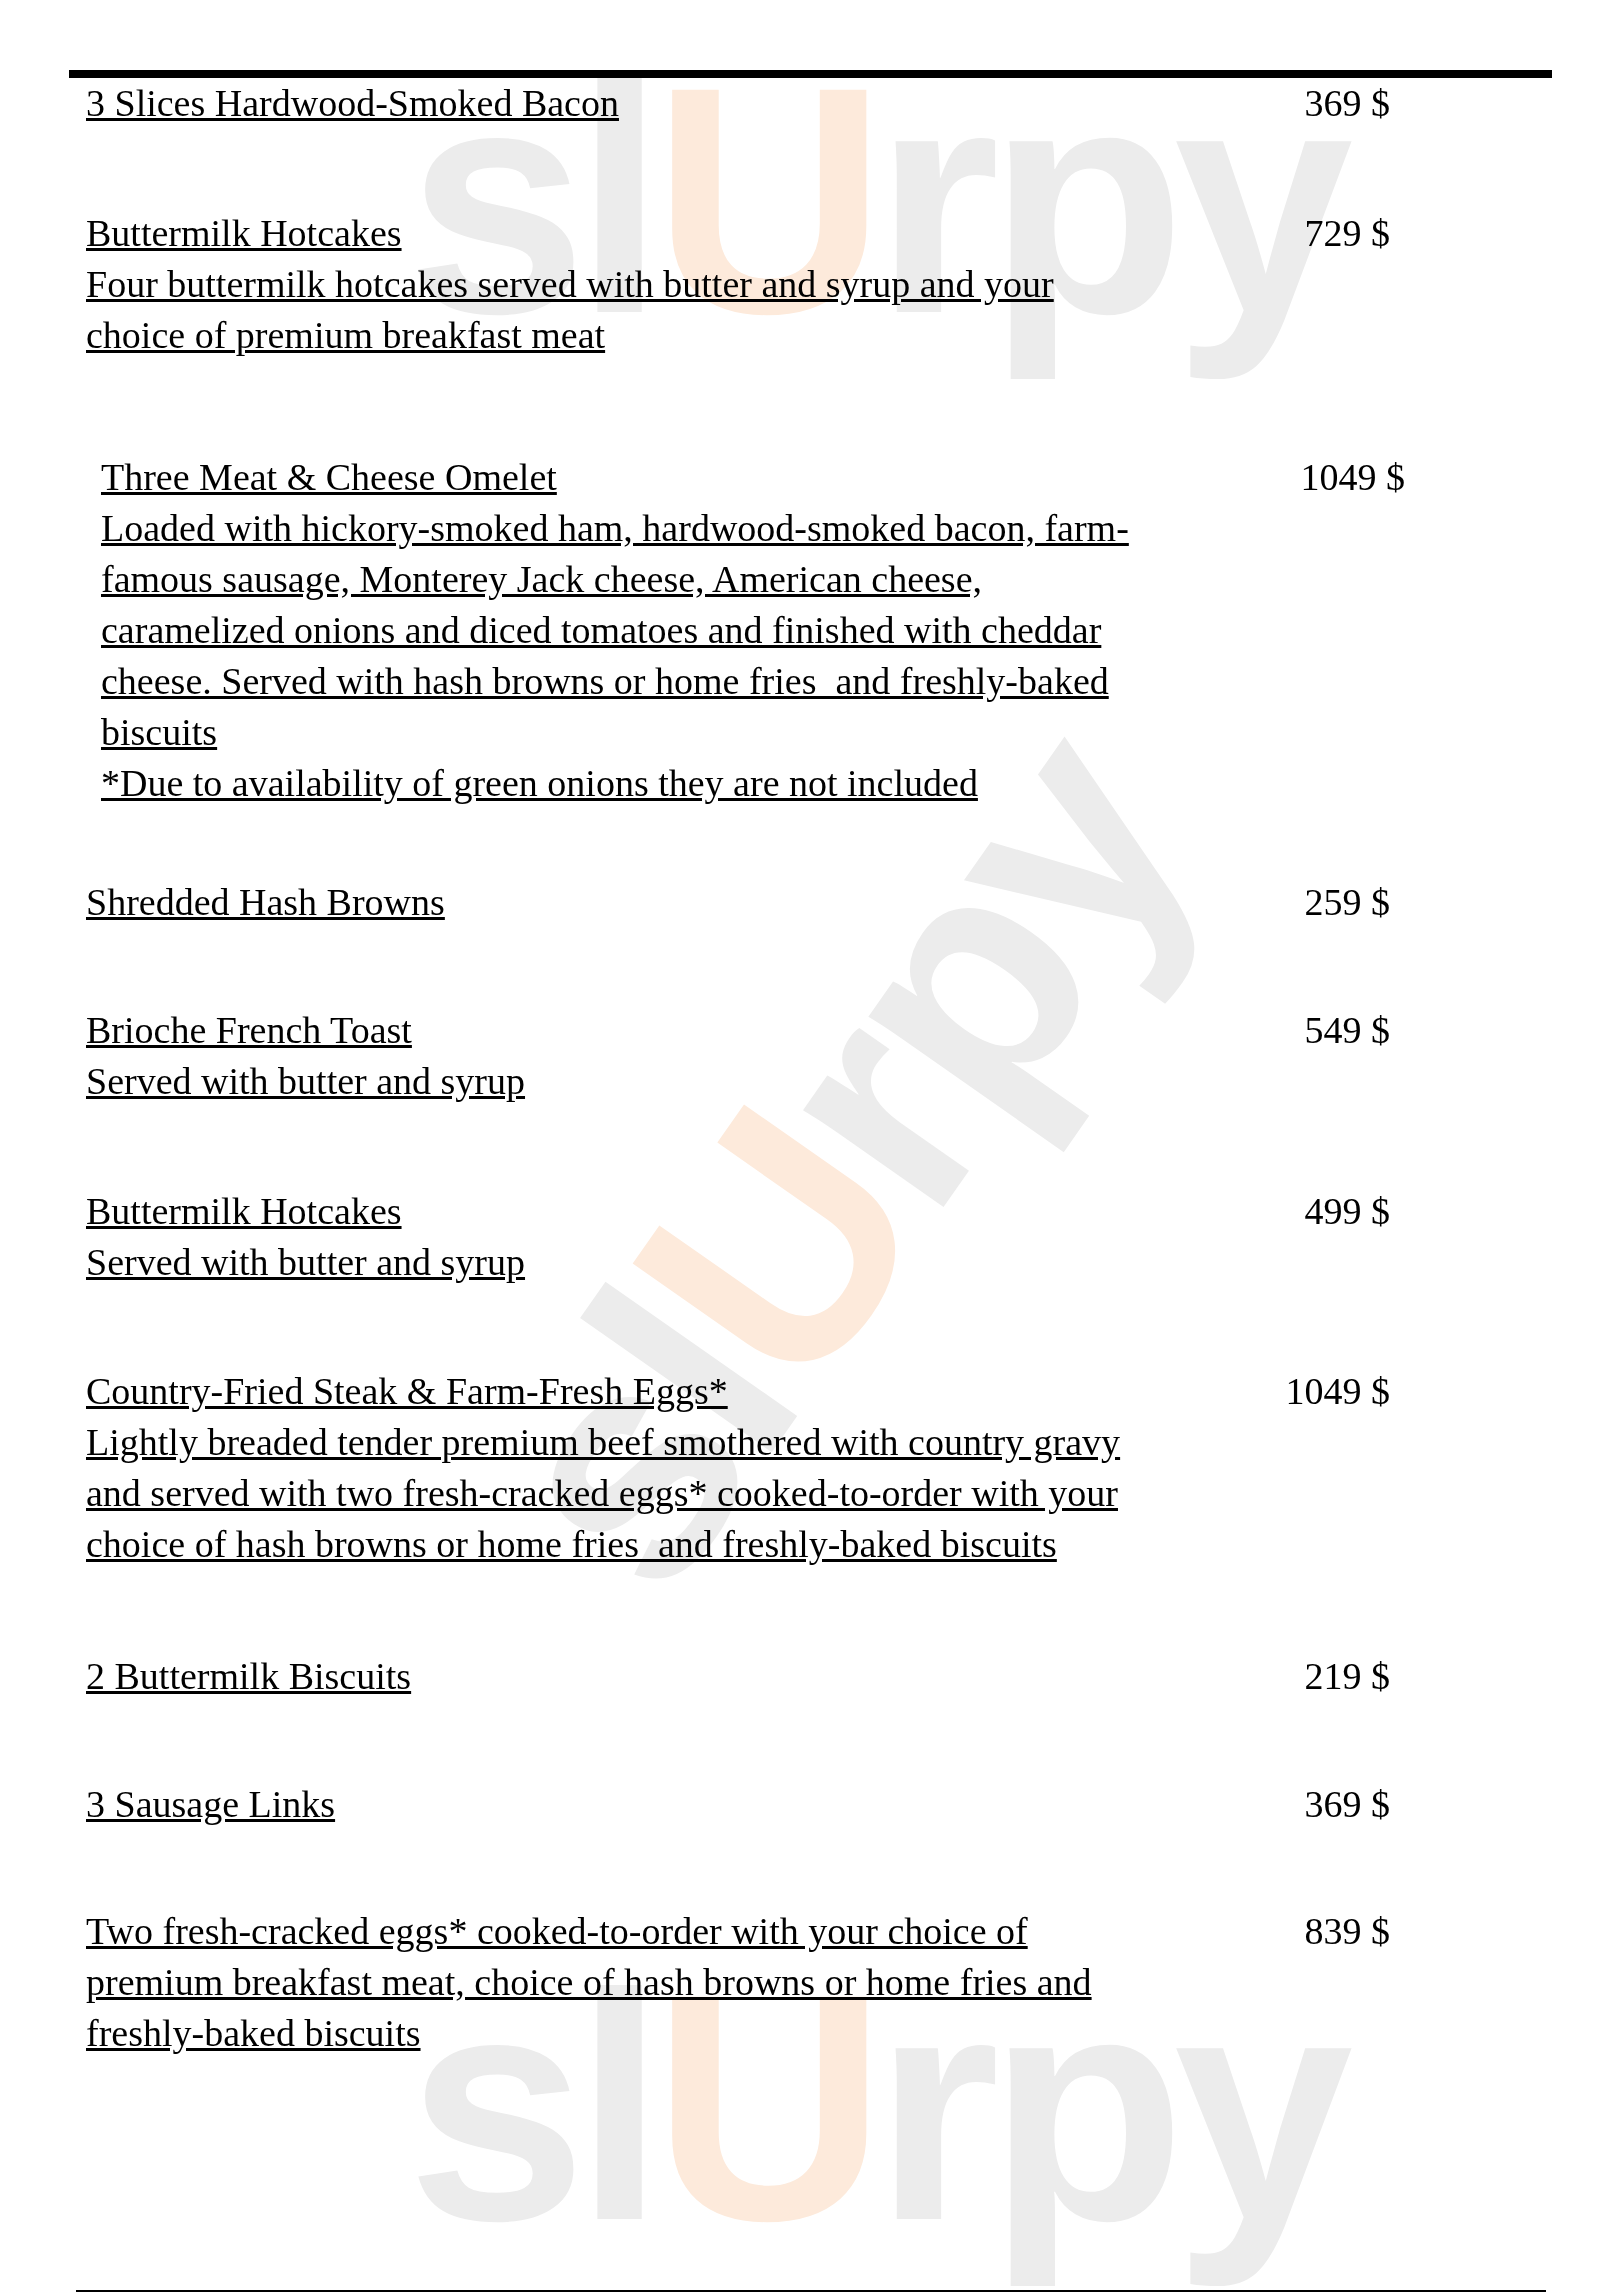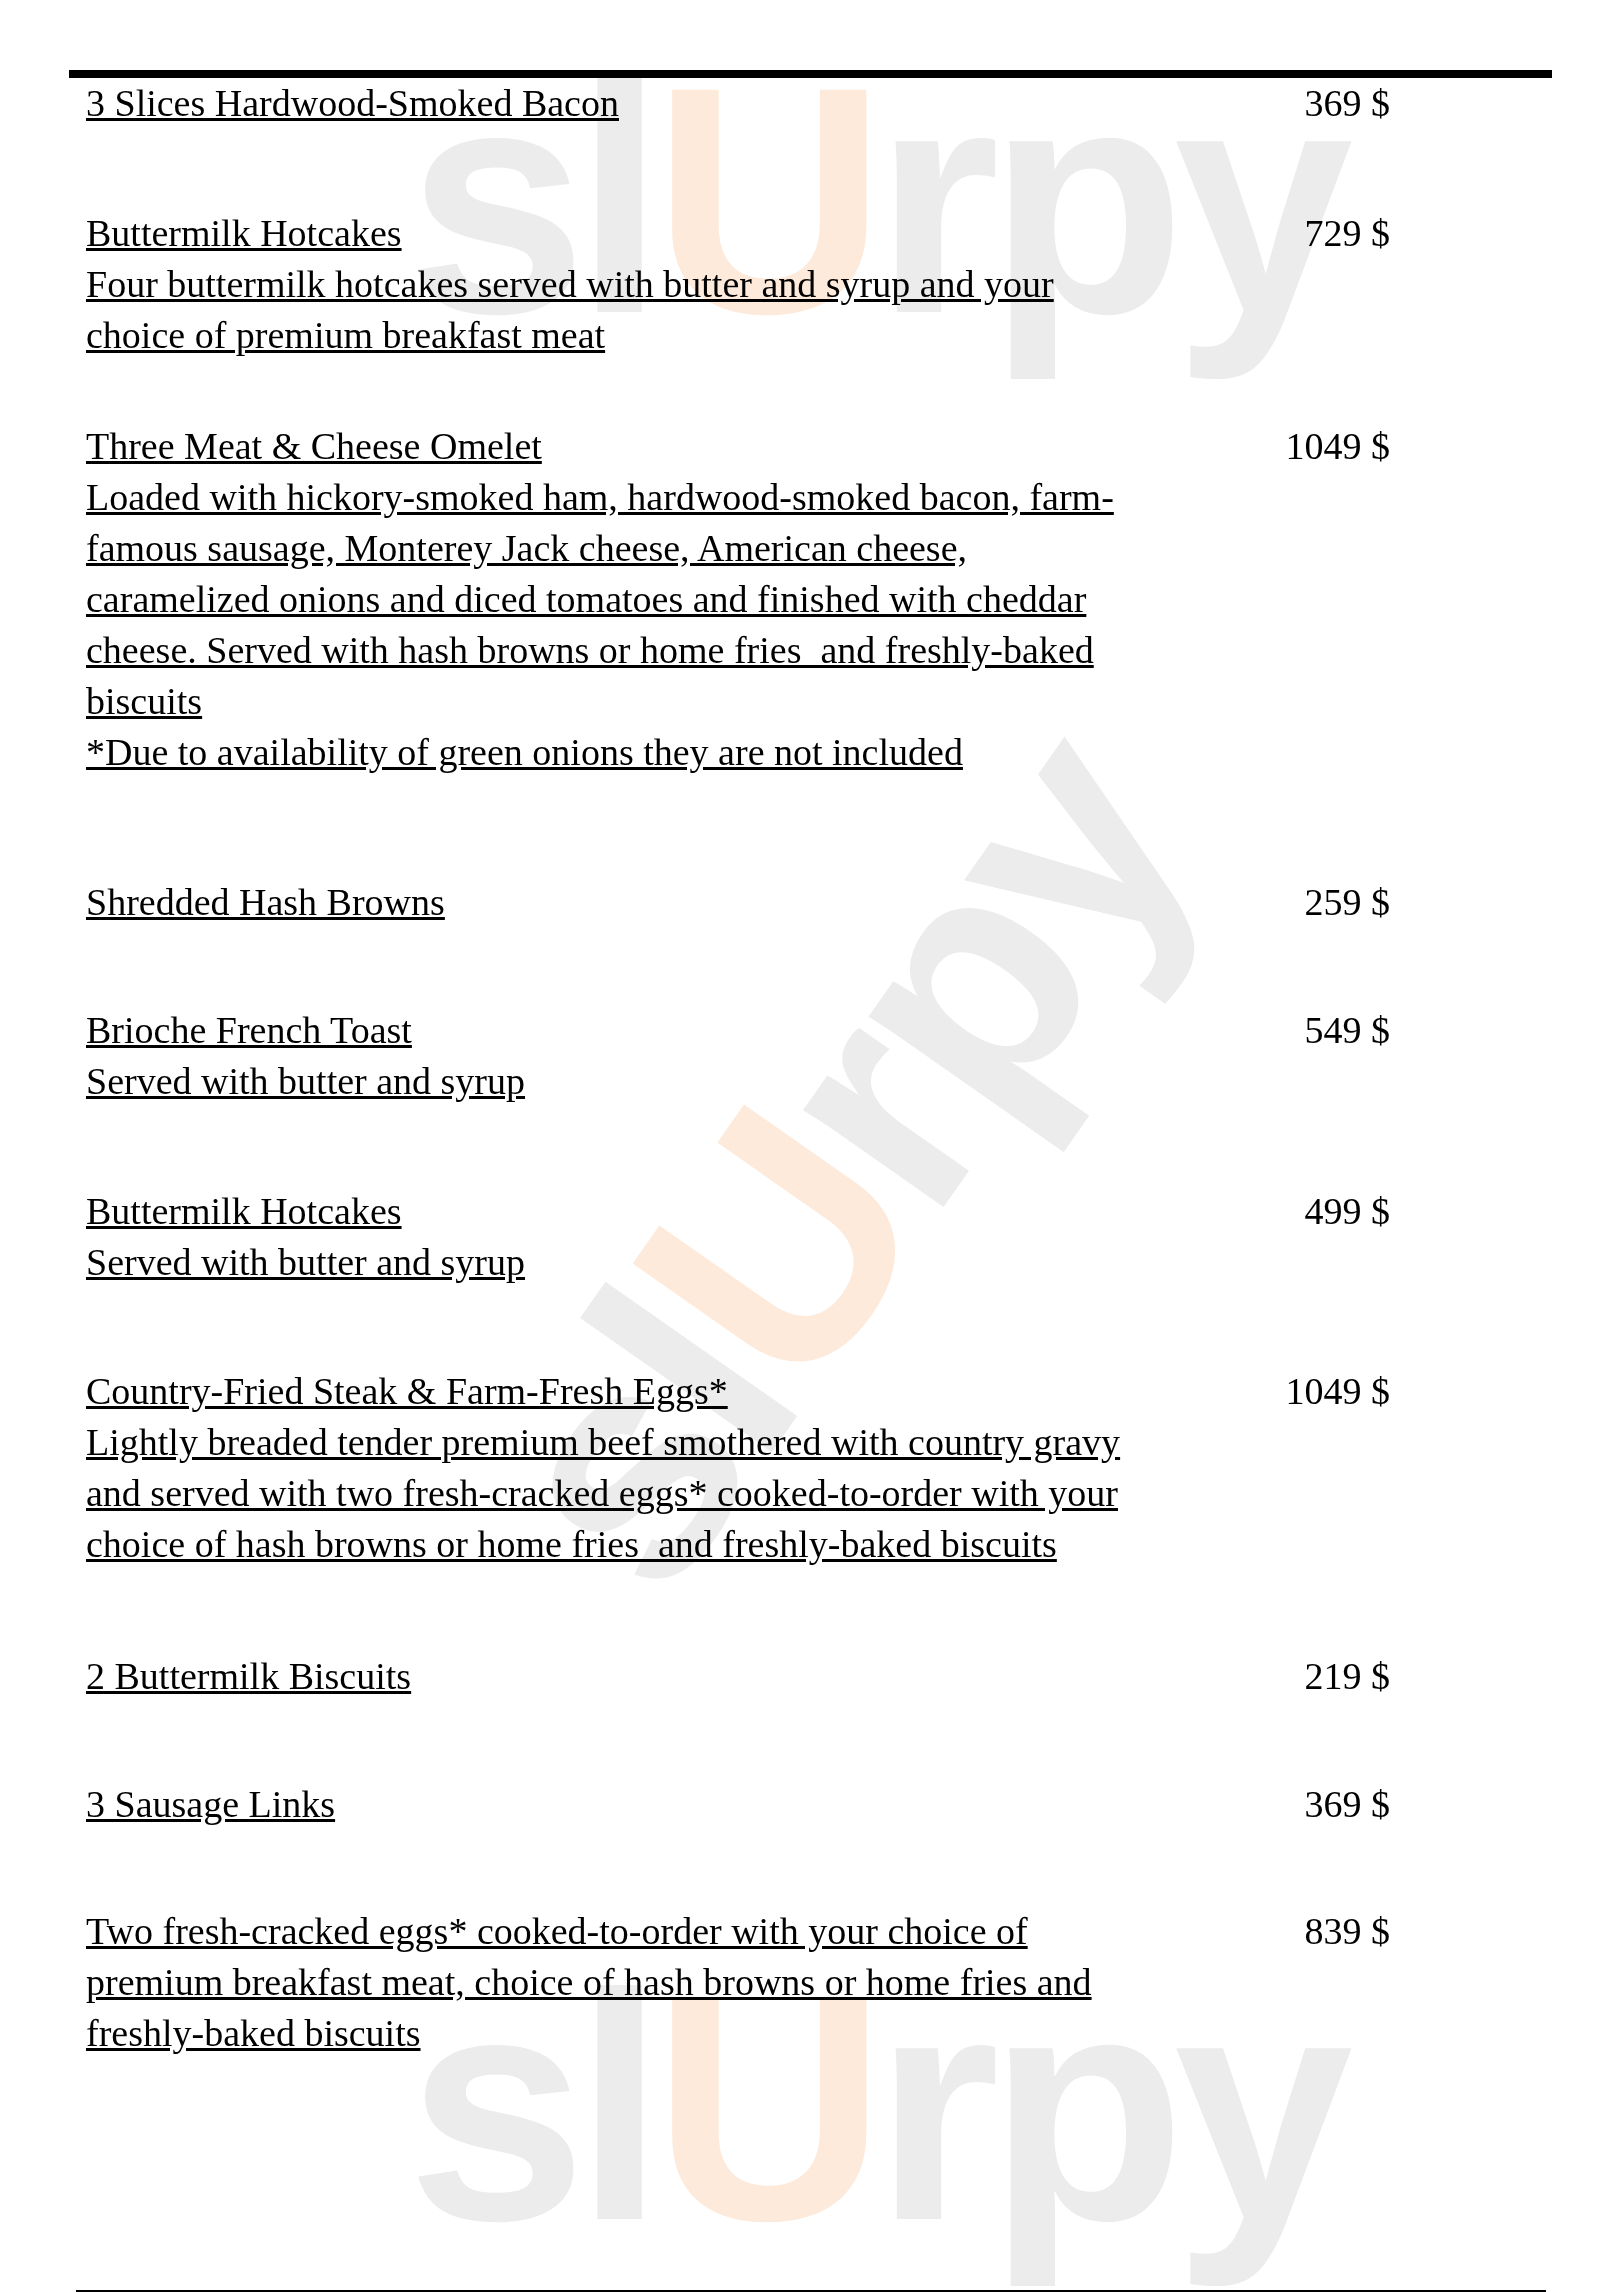--- a/index.html
+++ b/index.html
@@ -41,21 +41,21 @@
 
 <div class="item" style="top:208px;">
   <div class="row">
       <span class="name">Buttermilk Hotcakes</span>
       <span class="price">729 $</span>
     </div>
   <div class="desc">Four buttermilk hotcakes served with butter and syrup and your
 choice of premium breakfast meat</div>
 </div>
 
-<div class="item" style="top:421px;">
+<div class="item" style="top:452px;margin-left:15px;">
   <div class="row">
       <span class="name">Three Meat &amp; Cheese Omelet</span>
       <span class="price">1049 $</span>
     </div>
   <div class="desc">Loaded with hickory-smoked ham, hardwood-smoked bacon, farm-
 famous sausage, Monterey Jack cheese, American cheese,
 caramelized onions and diced tomatoes and finished with cheddar
 cheese. Served with hash browns or home fries  and freshly-baked
 biscuits
 *Due to availability of green onions they are not included</div>

